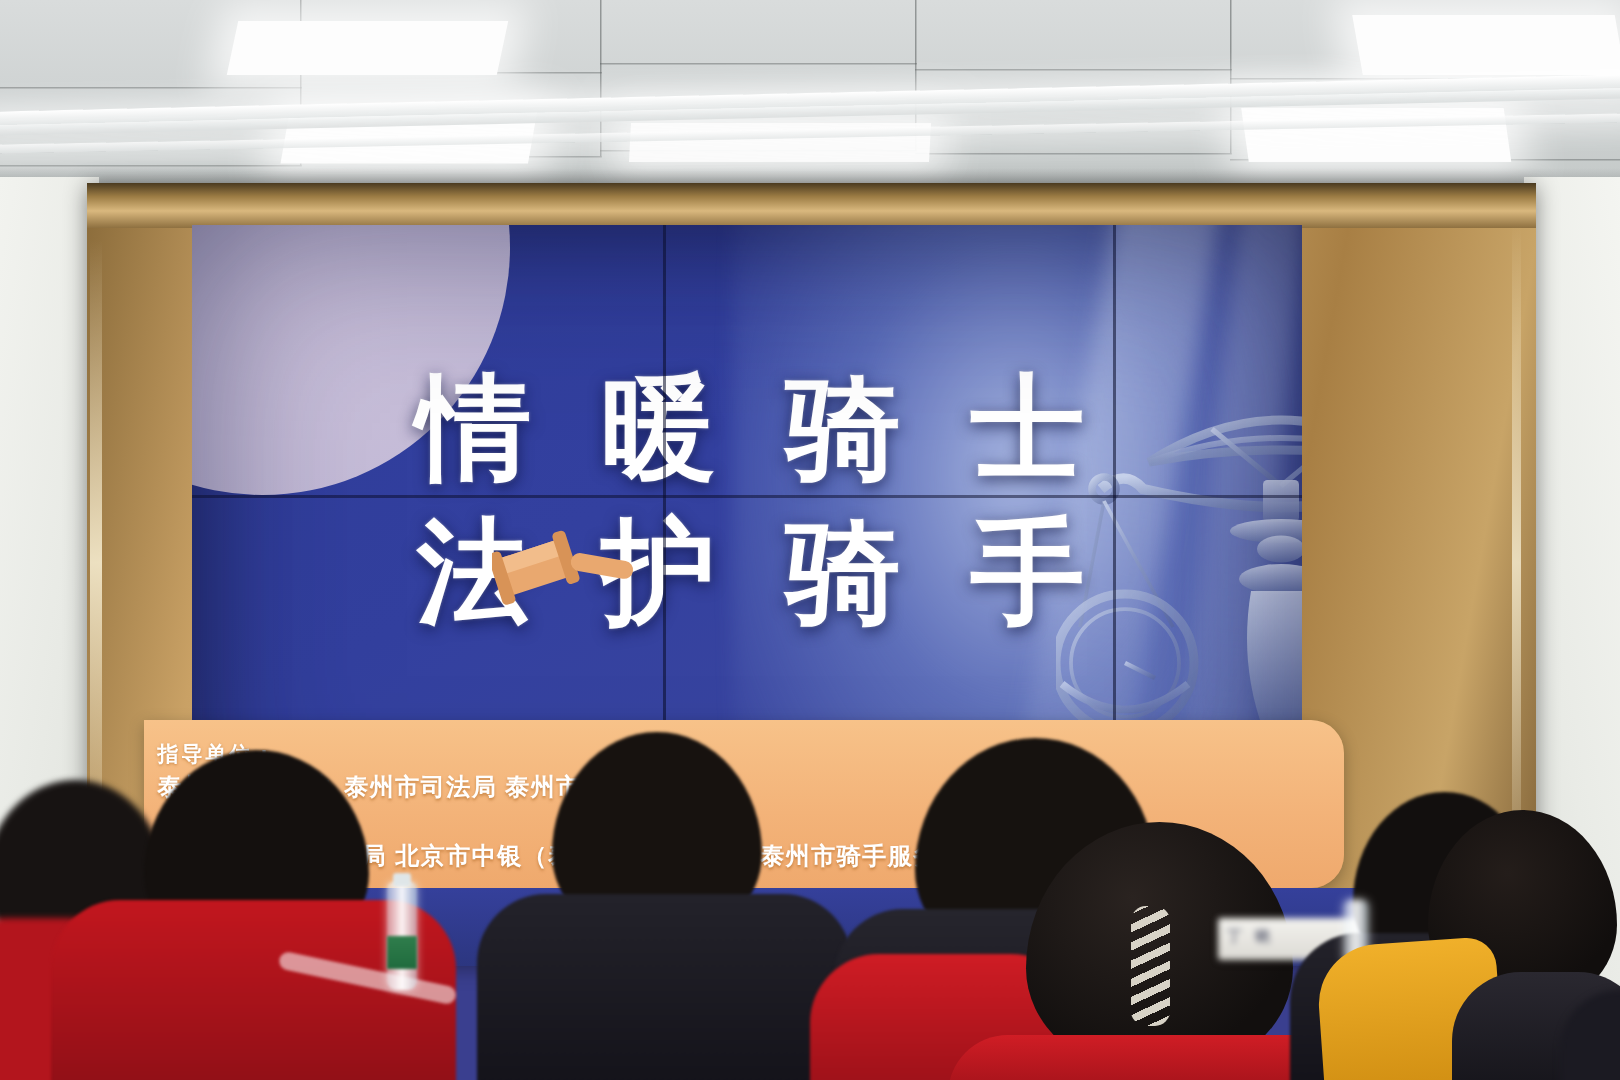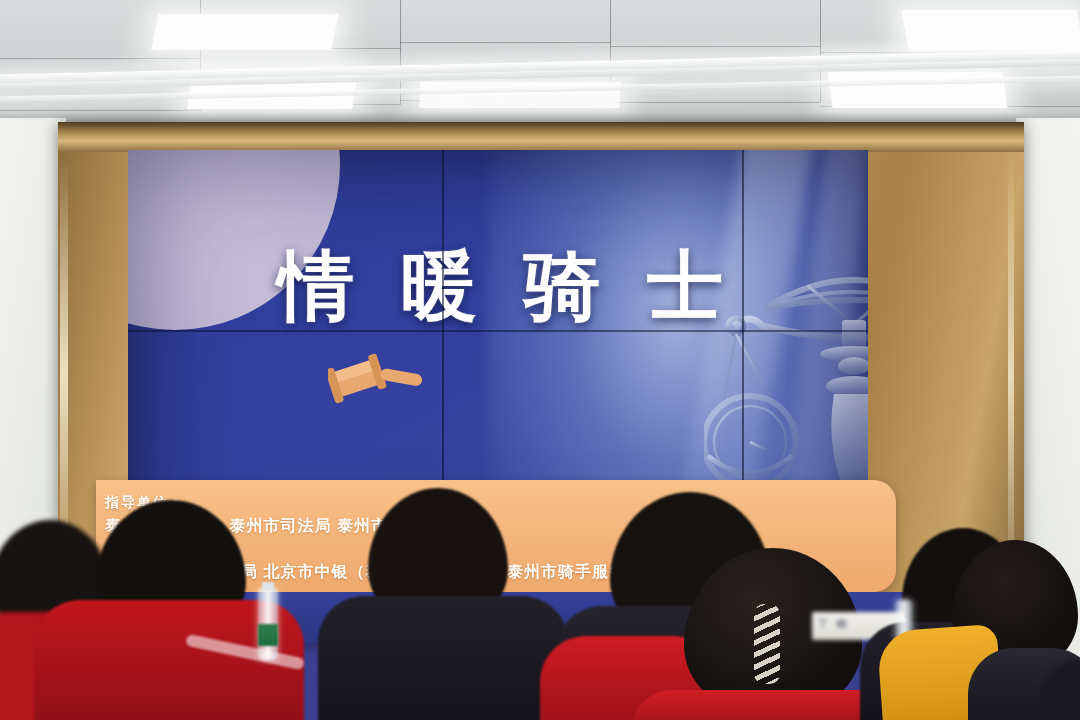--- a/index.html
+++ b/index.html
@@ -192,20 +192,21 @@
           <ellipse cx="270" cy="222" rx="20" ry="8" fill="none" stroke="url(#met)" stroke-width="3"></ellipse>
           <ellipse cx="248" cy="232" rx="24" ry="9" fill="none" stroke="url(#met)" stroke-width="3"></ellipse>
           <ellipse cx="248" cy="244" rx="24" ry="9" fill="none" stroke="url(#met)" stroke-width="3"></ellipse>
           <path d="M206 254 Q250 286 294 254" fill="none" stroke="url(#met)" stroke-width="5"></path>
         </g>
       </svg>
     </div>
 
     <div class="headline">
       <div class="hl-line">情 暖 骑 士</div>
+      <div class="hl-line">法 护 骑 手</div>
     </div>
 
     <div class="gavel">
       <svg width="100" height="92" viewBox="0 0 100 92">
         <g transform="rotate(-18 50 40)">
           <rect x="8" y="14" width="46" height="26" rx="5" fill="#e9a86f"></rect>
           <rect x="8" y="14" width="46" height="11" rx="5" fill="#f2bd8b"></rect>
           <rect x="4" y="9" width="9" height="36" rx="3" fill="#d89357"></rect>
           <rect x="49" y="9" width="9" height="36" rx="3" fill="#d89357"></rect>
           <rect x="56" y="24" width="42" height="12" rx="6" fill="#e9a86f" transform="rotate(28 56 30)"></rect>

